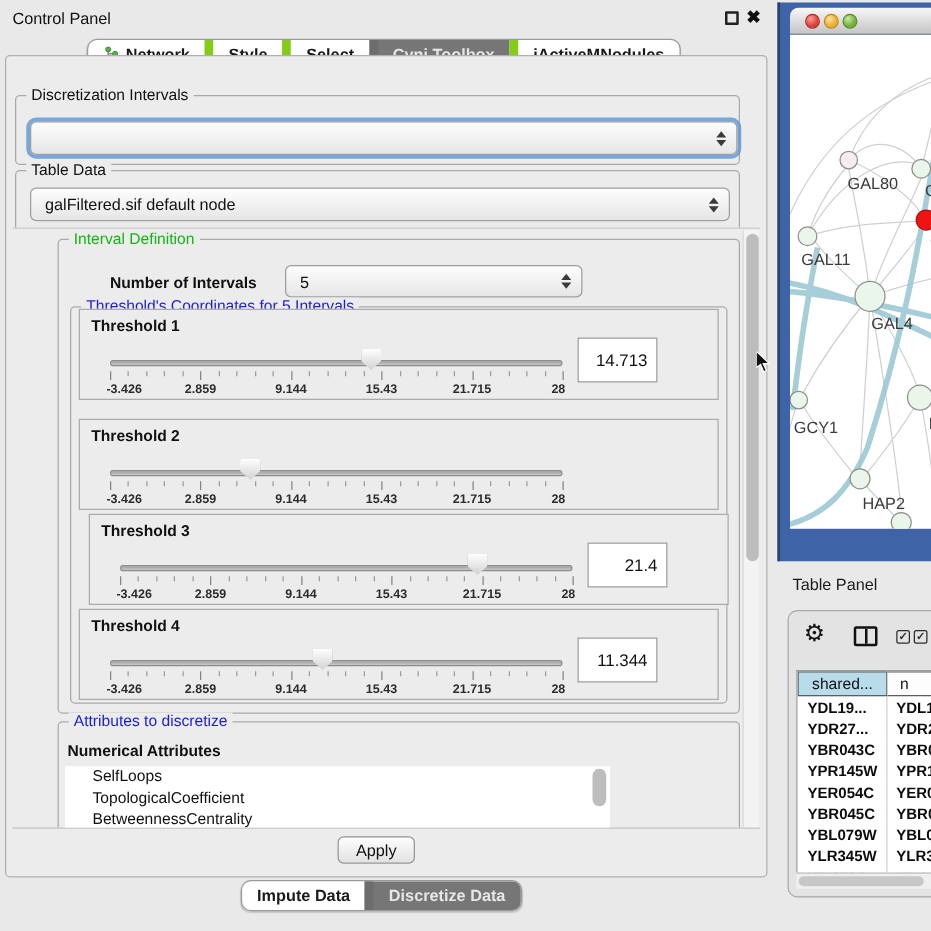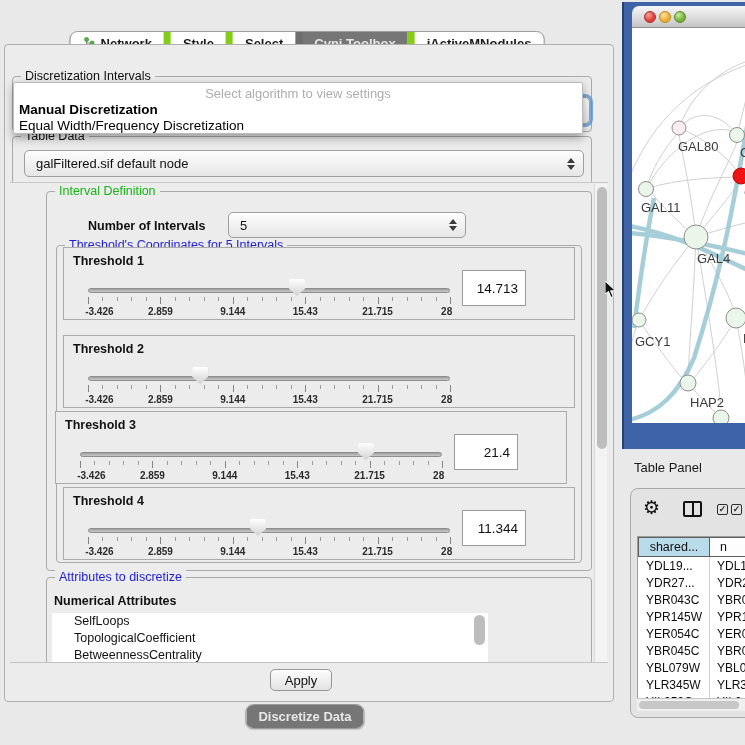--- a/index.html
+++ b/index.html
@@ -77,33 +77,38 @@
   .gear { position:absolute; left:12px; top:7px; font-size:19px; color:#111; font-family:"DejaVu Sans",sans-serif; }
   .split-icon { position:absolute; left:52px; top:12px; width:19px; height:16px; border:2px solid #111; border-radius:2px; }
   .split-icon i { position:absolute; left:6.5px; top:0; width:2px; height:100%; background:#111; }
   .chk { position:absolute; top:15px; width:11px; height:11px; border:1.5px solid #2c2c2c; border-radius:2px; font-size:9px; line-height:9px; text-align:center; color:#2c2c2c; font-weight:bold; }
   .tp-table { position:absolute; left:6px; top:47px; width:113px; height:162px; background:#fff; border-left:1px solid #9d9d9d; border-top:1px solid #9d9d9d; overflow:hidden; }
   .tp-hrow { display:flex; height:20px; }
   .tp-hcell { font-size:12.5px; display:flex; align-items:center; border:1px solid #5e5e5e; }
   .tp-hcell.c1 { width:72px; background:#b9dcea; justify-content:center; }
   .tp-hcell.c2 { flex:1; background:#fdfdfd; padding-left:10px; border-left:none; }
   .tp-row { display:flex; height:17px; }
-  .tp-cell { font-size:12px; font-weight:normal; color:#0d0d0d; display:flex; align-items:center; white-space:nowrap; overflow:hidden; }
+  .tp-cell { font-size:12px; font-weight:bold; color:#0d0d0d; display:flex; align-items:center; white-space:nowrap; overflow:hidden; }
   .tp-cell.c1 { width:72px; padding-left:8px; border-right:1px solid #cfcfcf; }
   .tp-cell.c2 { flex:1; padding-left:7px; }
   .tp-hsb { position:absolute; left:6px; top:209px; width:113px; height:13px; background:#efefef; border-top:1px solid #c2c2c2; }
   .tp-hsb i { position:absolute; left:2px; top:2px; width:100px; height:8px; background:#c7c7c7; border-radius:4px; }
 
   .cursor { position:absolute; left:605px; top:281px; z-index:99; }
 </style>
 </head>
 <body>
 
 <div id="root">
 
+  <div class="cp-titlebar">
+    <span class="cp-title">Control Panel</span>
+    <span class="win-float"></span>
+    <span class="win-close">✖</span>
+  </div>
 
   <div class="tabstrip" id="top-tabs">
     <div class="tab">
       <svg width="13" height="13" viewBox="0 0 13 13">
         <path d="M4 3 v7 M4 6 h5" stroke="#8a8a8a" stroke-width="1.2" fill="none"></path>
         <circle cx="4" cy="2.5" r="2" fill="#57b249" stroke="#3c7f33" stroke-width="0.7"></circle>
         <circle cx="4" cy="10.5" r="2" fill="#57b249" stroke="#3c7f33" stroke-width="0.7"></circle>
         <circle cx="9.5" cy="6" r="2" fill="#57b249" stroke="#3c7f33" stroke-width="0.7"></circle>
       </svg>
       <span>Network</span>
@@ -127,25 +132,20 @@
   <div class="group" style="left:12px; top:76px; width:580px; height:56px;">
     <span class="gtitle">Discretization Intervals</span>
   </div>
   <div class="combo focused" style="left:24px; top:97px; width:566px; height:27px; z-index:5;">
     <span class="stepper">
         <i class="up"></i>
         <i class="down"></i>
       </span>
   </div>
 
-  <div class="popup">
-    <div class="ph">Select algorithm to view settings</div>
-    <div class="it1">Manual Discretization</div>
-    <div class="it2">Equal Width/Frequency Discretization</div>
-  </div>
 
   <div class="group" style="left:12px; top:136px; width:580px; height:50px;">
     <span class="gtitle">Table Data</span>
   </div>
   <div class="combo" style="left:24px; top:150px; width:560px; height:27px;">
     <span>galFiltered.sif default node</span>
     <span class="stepper">
         <i class="up"></i>
         <i class="down"></i>
       </span>
@@ -246,21 +246,21 @@
         </div>
       <div class="scale-row">
           <span class="scale-label" style="left: 0%; transform: translateX(-10%);">-3.426</span>
           <span class="scale-label" style="left: 20%; transform: translateX(-50%);">2.859</span>
           <span class="scale-label" style="left: 40%; transform: translateX(-50%);">9.144</span>
           <span class="scale-label" style="left: 60%; transform: translateX(-50%);">15.43</span>
           <span class="scale-label" style="left: 80%; transform: translateX(-50%);">21.715</span>
           <span class="scale-label" style="left: 100%; transform: translateX(-80%);">28</span>
         </div>
     </div>
-    <div class="th-panel slider-unit" style="left:45px; top:228px;">
+    <div class="th-panel slider-unit" style="left:61px; top:228px;">
       <span class="th-label">Threshold 3</span>
       <div class="track"></div>
       <div class="thumb" style="left: 301.974px;"></div>
       <div class="ticks">
           <i class="tick major" style="left: 0%;"></i>
           <i class="tick" style="left: 4%;"></i>
           <i class="tick" style="left: 8%;"></i>
           <i class="tick" style="left: 12%;"></i>
           <i class="tick" style="left: 16%;"></i>
           <i class="tick major" style="left: 20%;"></i>
@@ -350,20 +350,23 @@
       </div>
 
     <div class="vsb-track">
         <div class="vsb-thumb"></div>
       </div>
   </div>
 
   <div class="apply-btn">Apply</div>
 
   <div class="tabstrip" id="bottom-tabs">
+    <div class="tab">
+        <span>Impute Data</span>
+      </div>
     <div class="tab selected">
         <span>Discretize Data</span>
       </div>
   </div>
 
   <svg class="cursor" width="12" height="18" viewBox="0 0 12 18">
     <polygon points="0,0 0,13 3.5,10.5 6,16.5 8.2,15.5 5.6,9.8 10.5,9.8" fill="#111" stroke="#fff" stroke-width="1"></polygon>
   </svg>
 
   <div class="net-frame">

